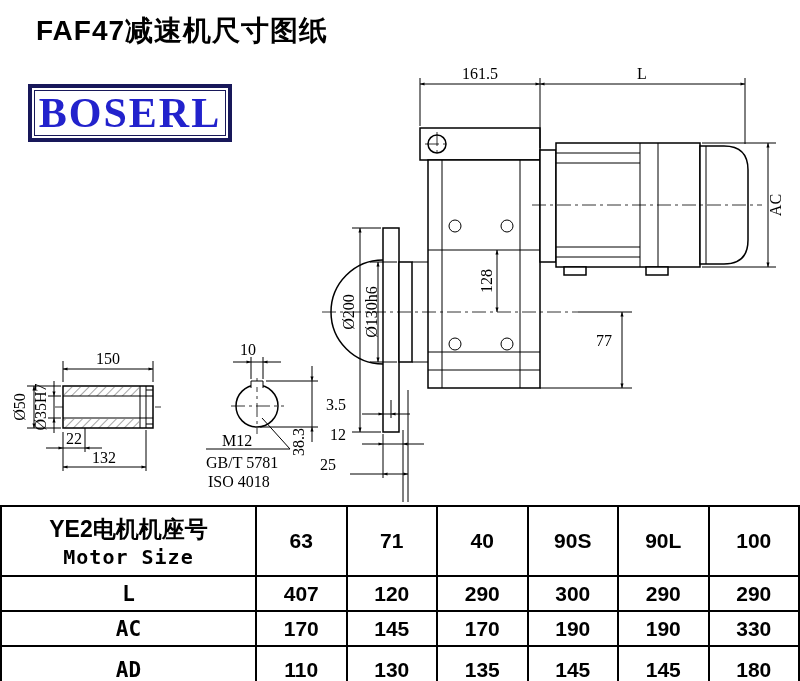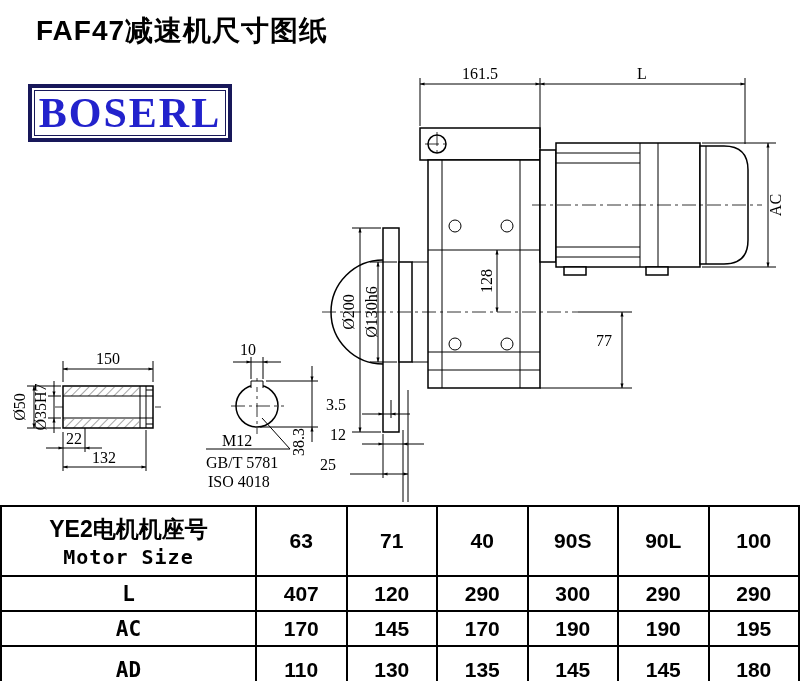--- a/index.html
+++ b/index.html
@@ -299,21 +299,21 @@
       <td class="num">290</td>
       <td class="num">290</td>
     </tr>
     <tr style="height:35px">
       <td class="rowlabel">AC</td>
       <td class="num">170</td>
       <td class="num">145</td>
       <td class="num">170</td>
       <td class="num">190</td>
       <td class="num">190</td>
-      <td class="num">195</td>
+      <td class="num">330</td>
     </tr>
     <tr style="height:48px">
       <td class="rowlabel">AD</td>
       <td class="num">110</td>
       <td class="num">130</td>
       <td class="num">135</td>
       <td class="num">145</td>
       <td class="num">145</td>
       <td class="num">180</td>
     </tr>

